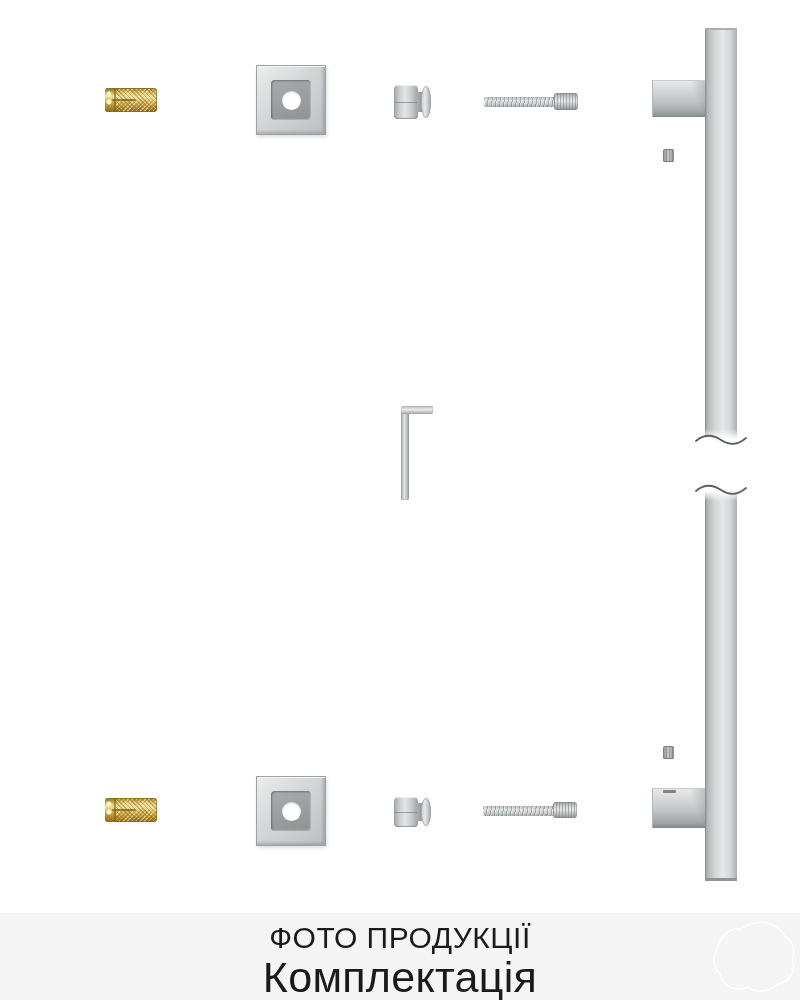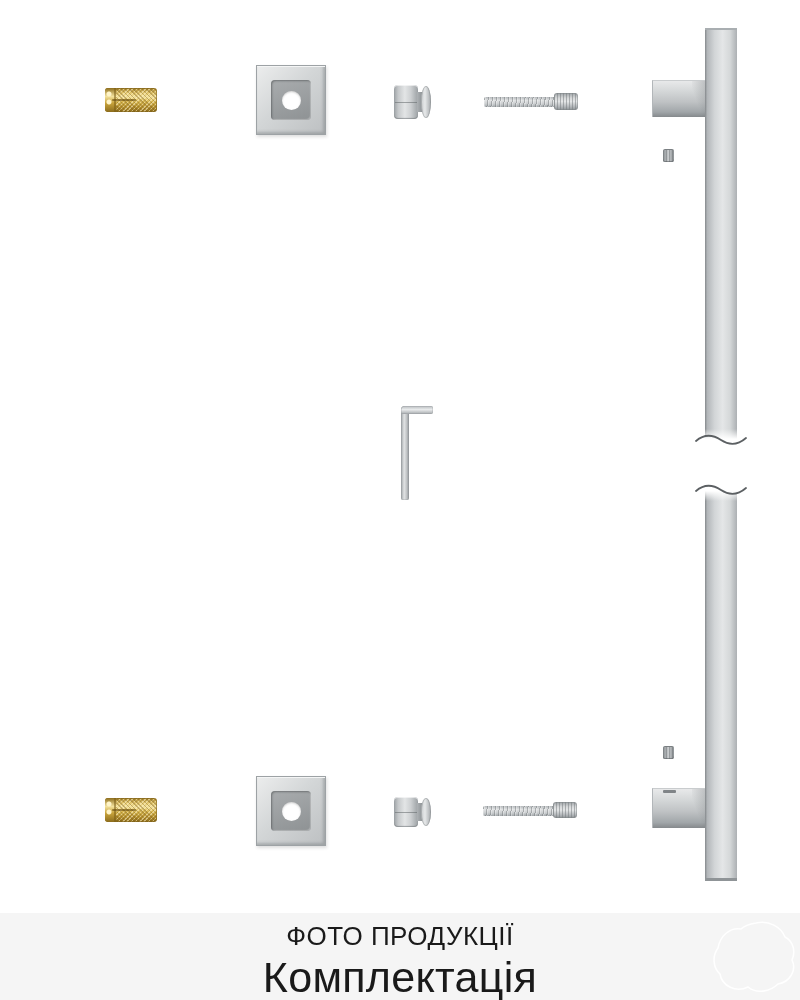--- a/index.html
+++ b/index.html
@@ -93,21 +93,21 @@
     background:
       repeating-linear-gradient(90deg, rgba(98,103,106,.4) 0 1px, transparent 1px 3px),
       linear-gradient(90deg,#8d9295,#c8cbcd 50%,#8d9295);
     box-shadow:inset 0 -1px 0 rgba(88,93,96,.6);}
   .squiggle{position:absolute;left:695px;width:52px;height:14px;z-index:4;}
 
   
   .caption{position:absolute;left:0;top:913px;width:800px;height:87px;
     background:#f5f5f5;z-index:5;}
   .caption .line1{position:absolute;left:0;top:8px;width:100%;text-align:center;
-    font-size:26px;letter-spacing:.5px;color:#1a1a1a;}
+    font-size:30px;letter-spacing:.5px;color:#1a1a1a;}
   .caption .line2{position:absolute;left:0;top:40px;width:100%;text-align:center;
     font-size:43px;letter-spacing:.3px;color:#1a1a1a;}
   .watermark{position:absolute;right:2px;top:7px;}
 </style>
 </head>
 <body>
 
 <div class="stage">
 
   <div class="anchor" style="left:105px;top:88px;"></div>

